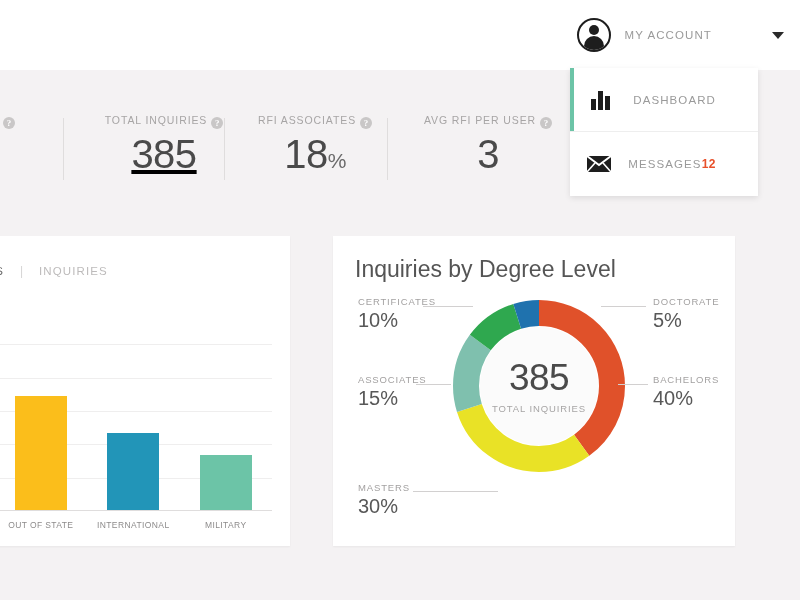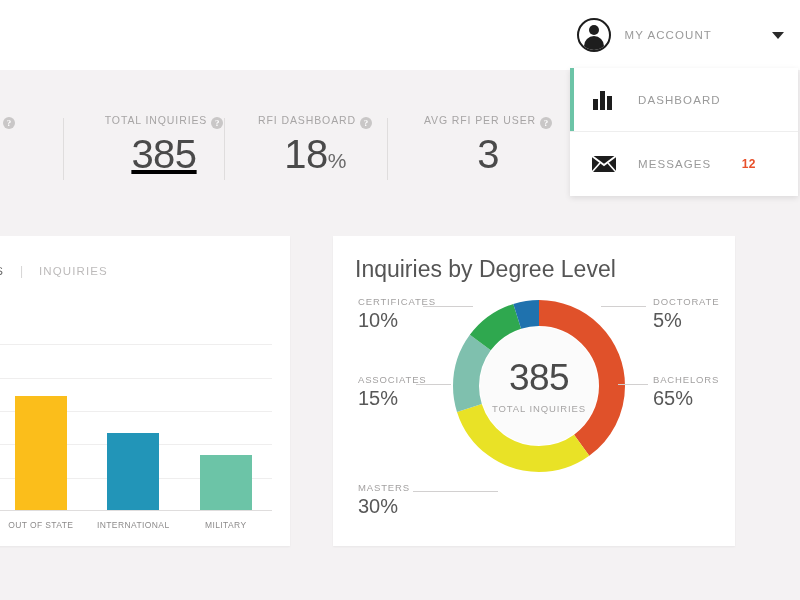--- a/index.html
+++ b/index.html
@@ -38,21 +38,21 @@
     font-weight: 400; white-space: nowrap;
   }
   .caret {
     width: 0; height: 0; margin-left: 46px;
     border-left: 6px solid transparent; border-right: 6px solid transparent;
     border-top: 7px solid #2a2a2a;
   }
 
   
   .dropdown {
-    position: absolute; left: 570px; top: 68px; width: 228px;
+    position: absolute; left: 570px; top: 68px; width: 188px;
     background: #737373;
     box-shadow: 0 2px 6px rgba(0,0,0,0.10);
     z-index: 40;
   }
   .menu-item {
     position: relative; height: 64px; display: flex; align-items: center;
     border-bottom: 1px solid #eeeeee; background: #ffffff;
   }
   .menu-item:last-child { border-bottom: none; }
   .menu-item.active::before {
@@ -211,21 +211,21 @@
     </div>
 
     <div class="stat" style="left:64px; width:200px;text-decoration:underline;">
       <div class="divider"></div>
       <span class="stat-label">TOTAL INQUIRIES</span><span class="help-icon">?</span>
       <div class="stat-value"><span>385</span><span class="suffix"></span></div>
     </div>
 
     <div class="stat" style="left:225px; width:180px;">
       <div class="divider"></div>
-      <span class="stat-label">RFI DASHBOARD</span><span class="help-icon">?</span>
+      <span class="stat-label">RFI ASSOCIATES</span><span class="help-icon">?</span>
       <div class="stat-value"><span>18</span><span class="suffix">%</span></div>
     </div>
 
     <div class="stat" style="left:388px; width:200px;">
       <div class="divider"></div>
       <span class="stat-label">AVG RFI PER USER</span><span class="help-icon">?</span>
       <div class="stat-value"><span>3</span><span class="suffix"></span></div>
     </div>
 
   </div>
@@ -274,21 +274,21 @@
     </div>
 
     <div class="slice-label right" style="left:320px; top:60px;">
       <div class="slice-name">DOCTORATE</div>
       <div class="slice-pct">5%</div>
     </div>
     <div class="leader" style="left:268px; top:70px; width:45px;"></div>
 
     <div class="slice-label right" style="left:320px; top:138px;">
       <div class="slice-name">BACHELORS</div>
-      <div class="slice-pct">65%</div>
+      <div class="slice-pct">40%</div>
     </div>
     <div class="leader" style="left:285px; top:148px; width:30px;"></div>
 
     <div class="slice-label left" style="left:25px; top:60px;">
       <div class="slice-name">CERTIFICATES</div>
       <div class="slice-pct">10%</div>
     </div>
     <div class="leader" style="left:90px; top:70px; width:50px;"></div>
 
     <div class="slice-label left" style="left:25px; top:138px;">

